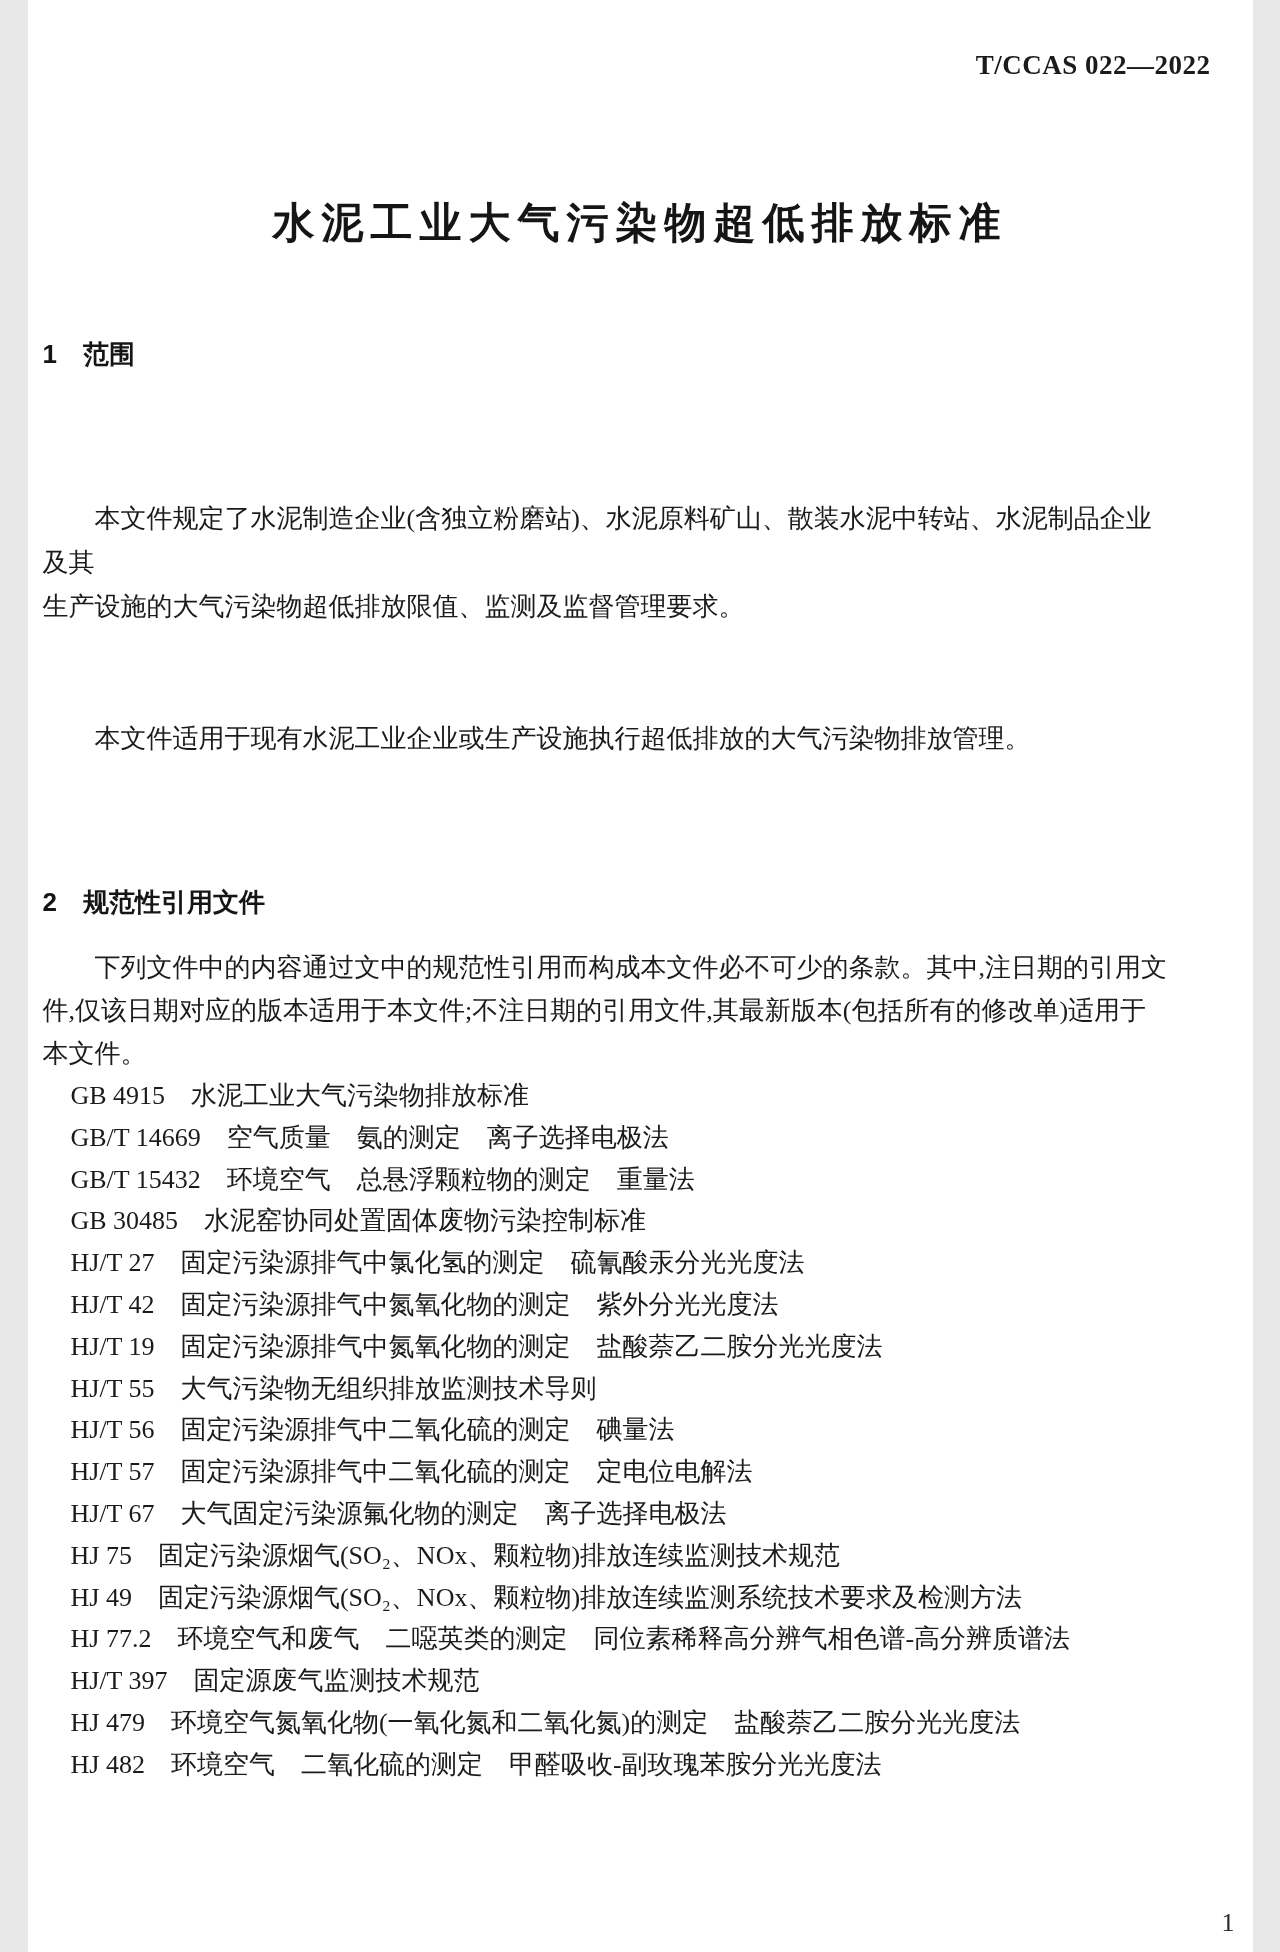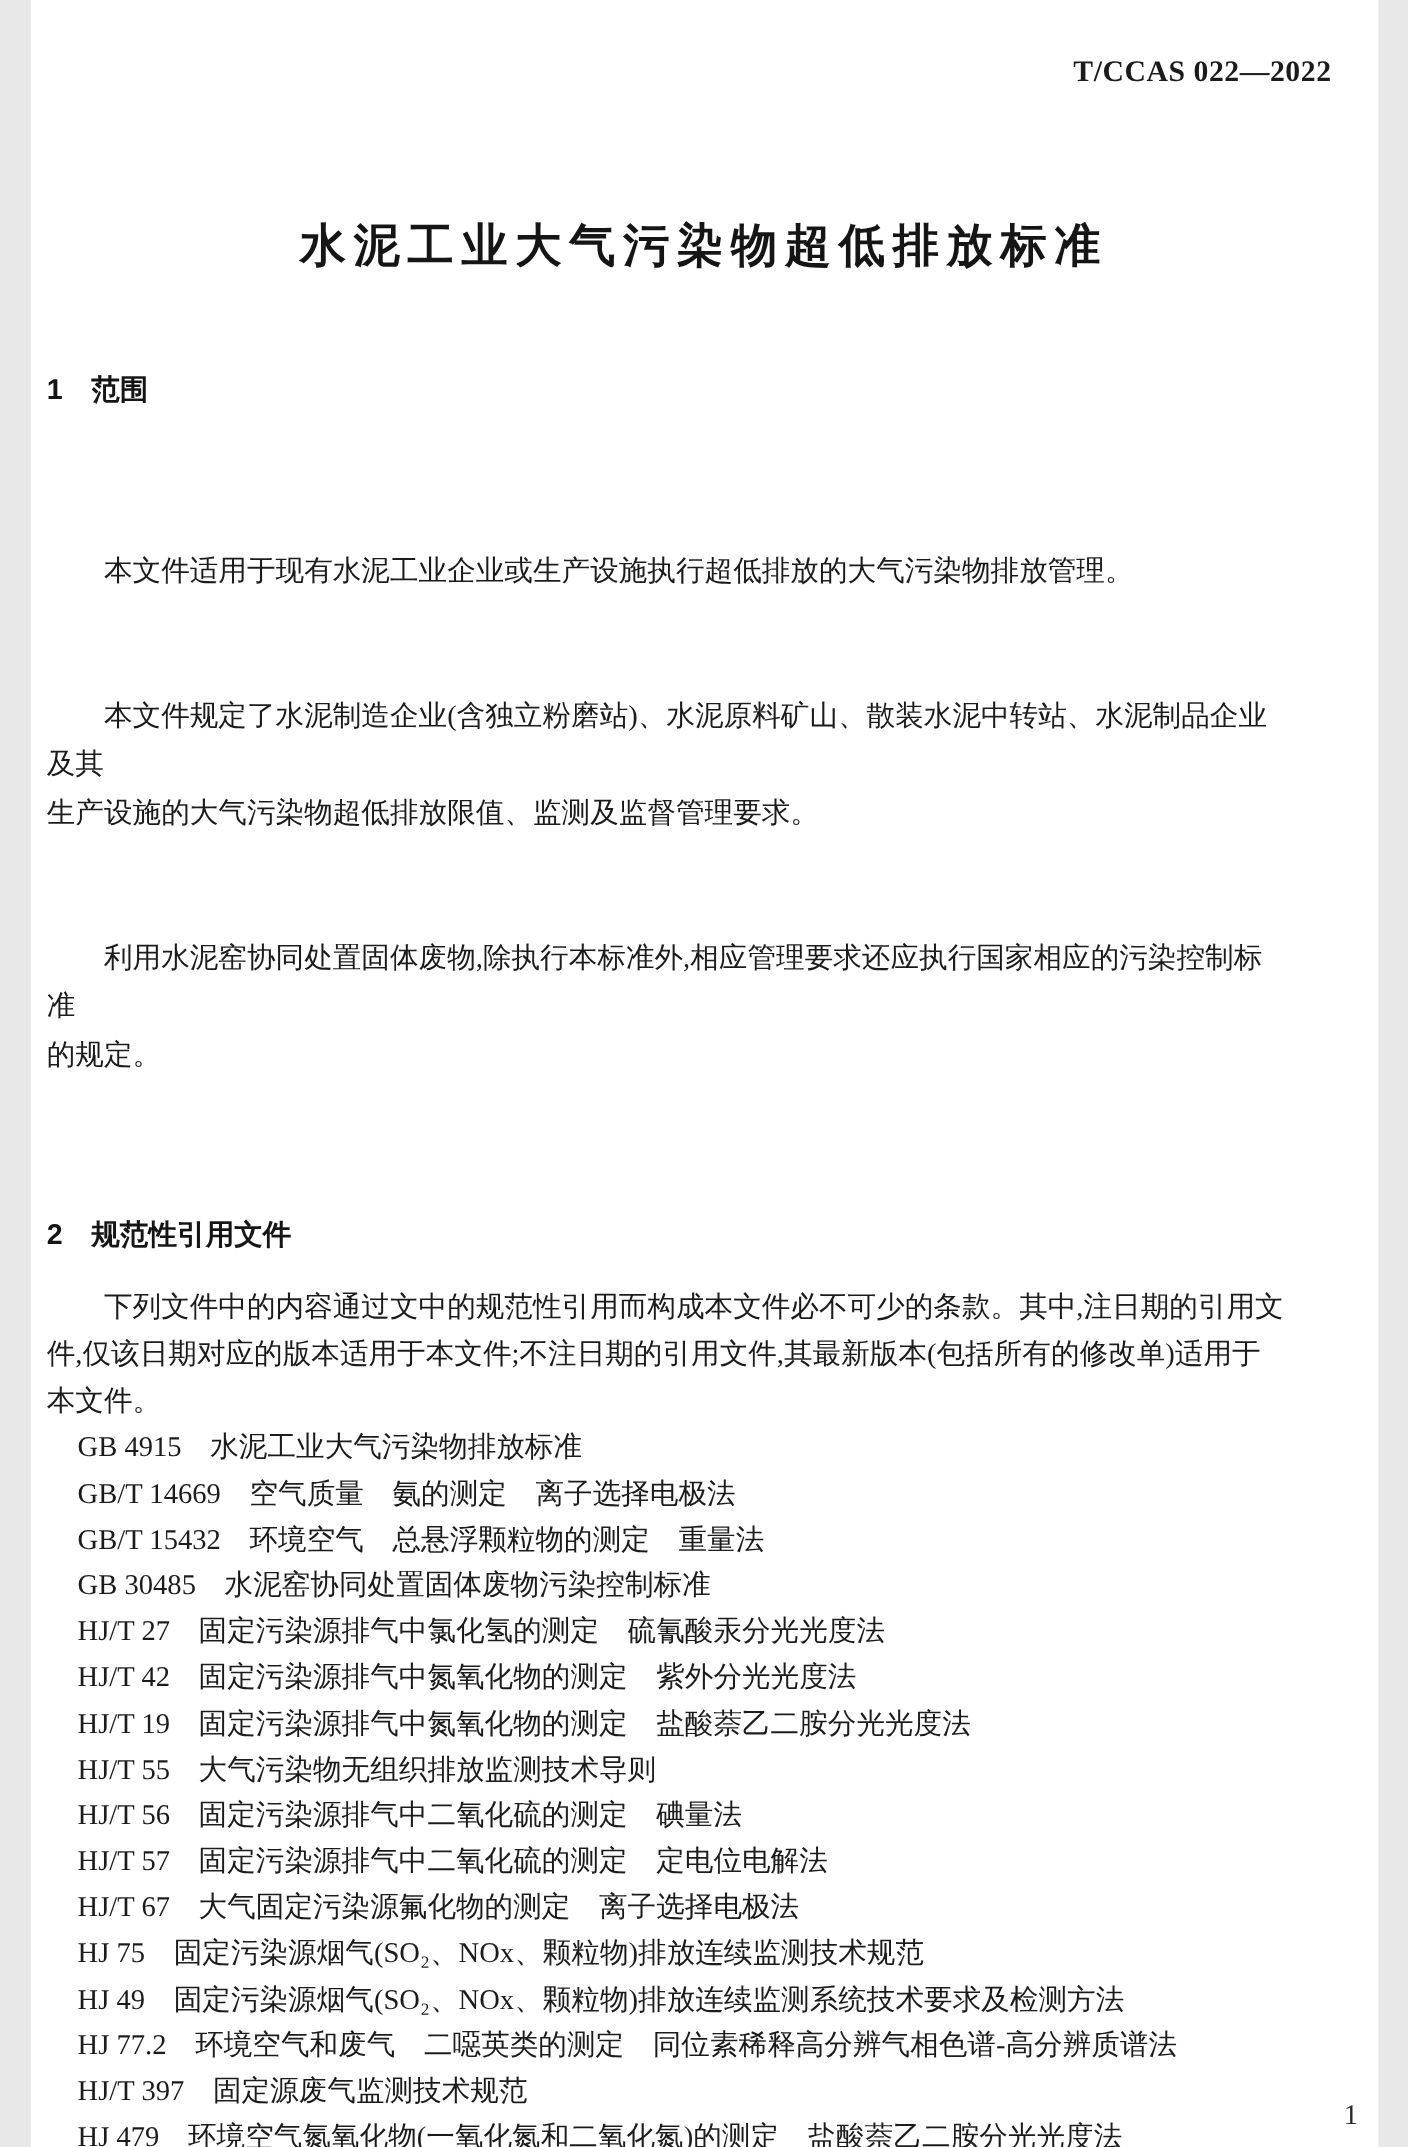--- a/index.html
+++ b/index.html
@@ -97,25 +97,23 @@
   <h1 class="doc-title">水泥工业大气污染物超低排放标准</h1>
 
   <div class="content">
 
     <h2 class="sec-heading sec1">
       <span>1</span>
       <span>范围</span>
     </h2>
 
     <div class="body-text">
-      <p>本文件适用于现有水泥工业企业或生产设施执行超低排放的大气污染物排放管理。</p>
       <p>本文件规定了水泥制造企业(含独立粉磨站)、水泥原料矿山、散装水泥中转站、水泥制品企业及其
 生产设施的大气污染物超低排放限值、监测及监督管理要求。</p>
-      <p>利用水泥窑协同处置固体废物,除执行本标准外,相应管理要求还应执行国家相应的污染控制标准
-的规定。</p>
+      <p>本文件适用于现有水泥工业企业或生产设施执行超低排放的大气污染物排放管理。</p>
     </div>
 
     <h2 class="sec-heading sec2">
       <span>2</span>
       <span>规范性引用文件</span>
     </h2>
 
     <p class="intro-text">下列文件中的内容通过文中的规范性引用而构成本文件必不可少的条款。其中,注日期的引用文
 件,仅该日期对应的版本适用于本文件;不注日期的引用文件,其最新版本(包括所有的修改单)适用于
 本文件。</p>

